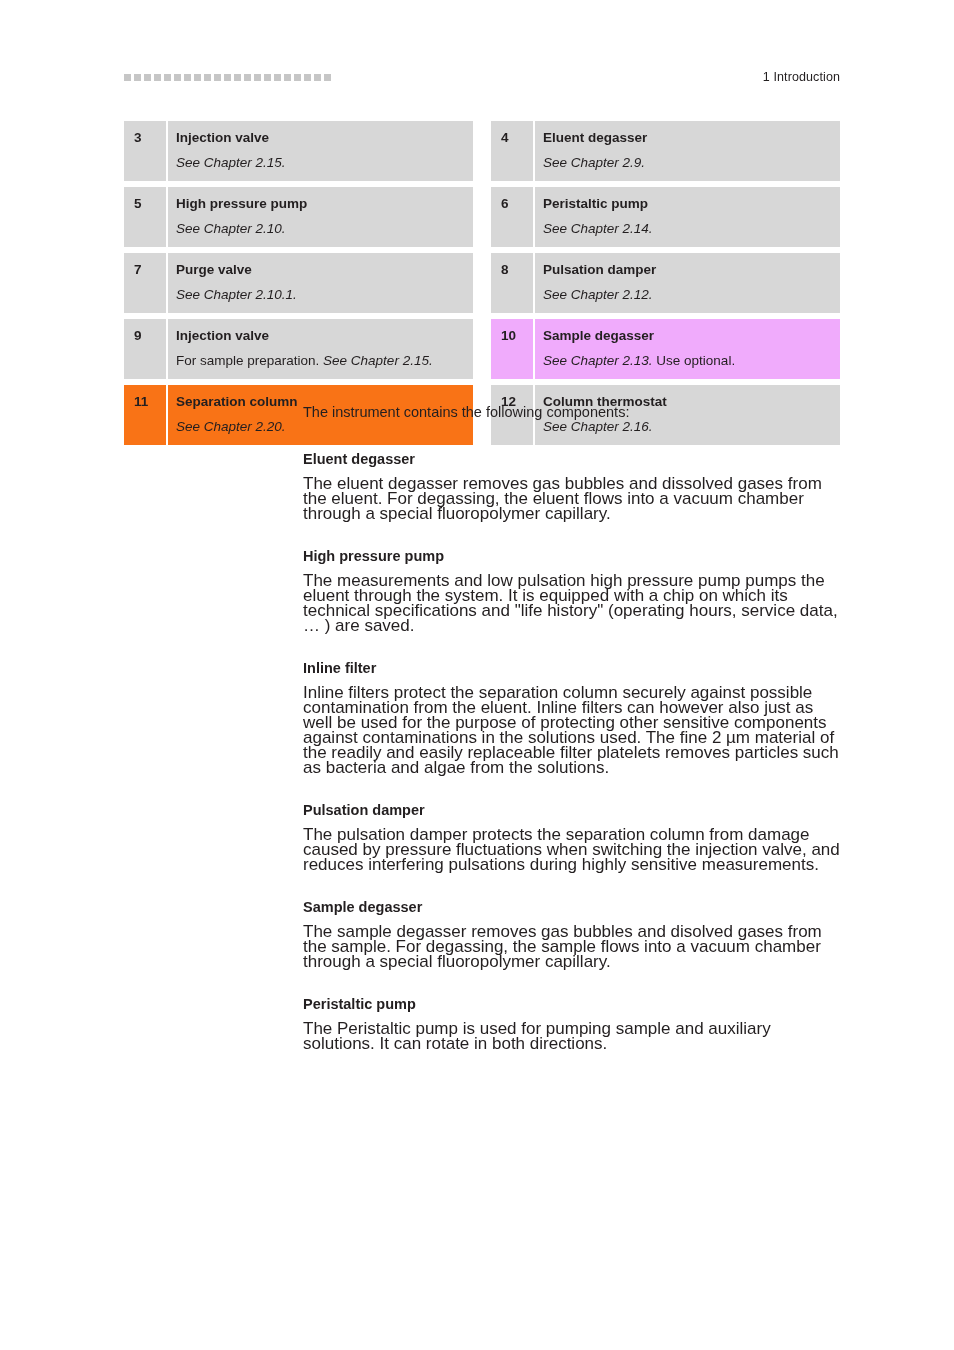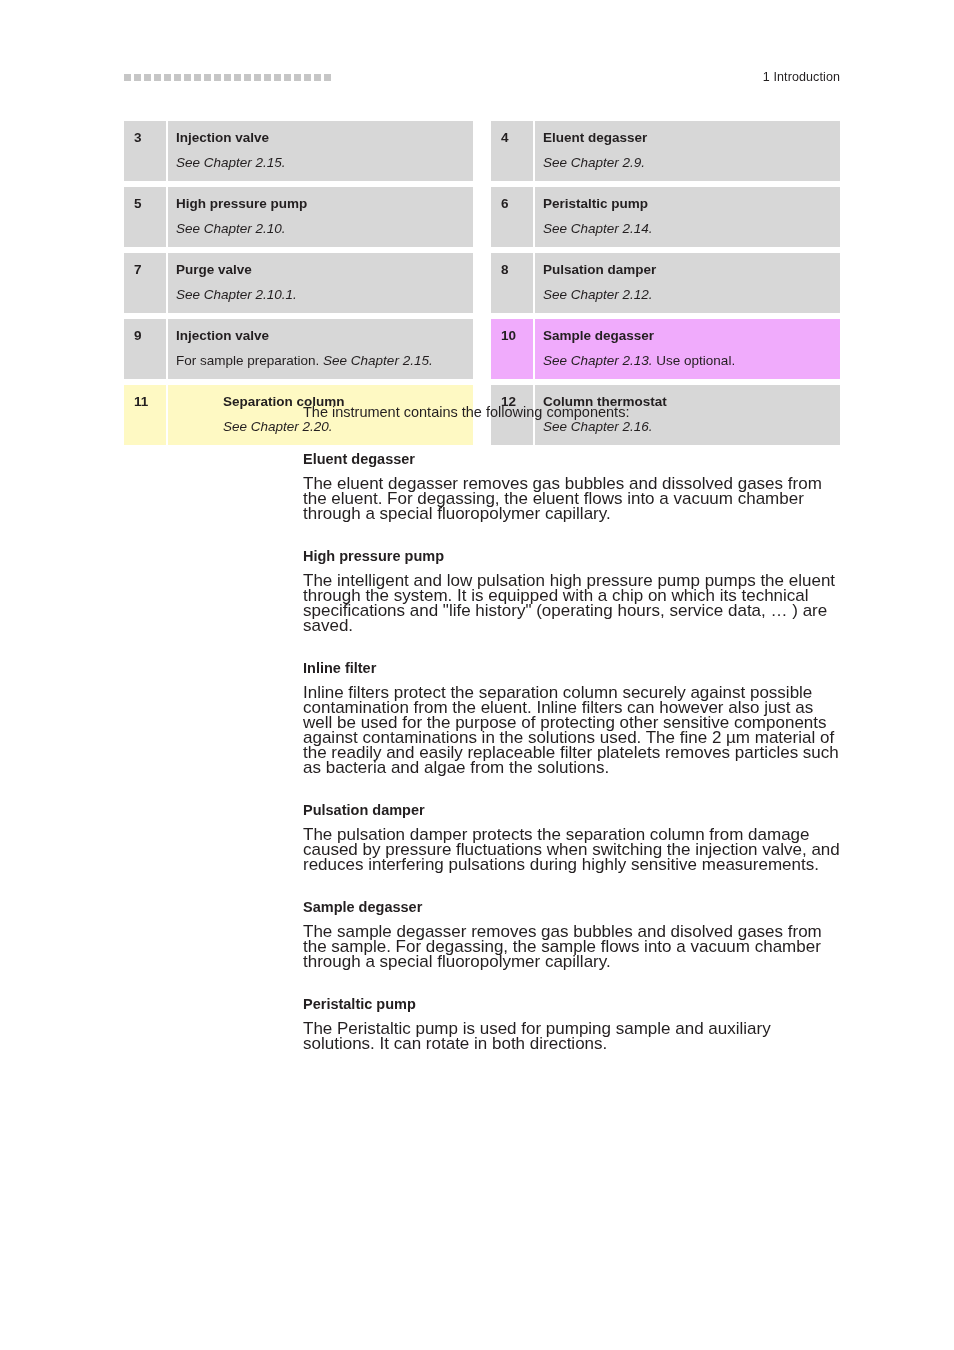--- a/index.html
+++ b/index.html
@@ -217,21 +217,21 @@
             <div class="legend-sub"><span class="rg"></span><span class="it">See Chapter 2.10.1.</span><span class="rg"></span></div>
           </div>
         </div>
         <div class="legend-row" style="background: rgb(215, 215, 215);">
           <div class="legend-num">9</div>
           <div class="legend-body">
             <div class="legend-title">Injection valve</div>
             <div class="legend-sub"><span class="rg">For sample preparation. </span><span class="it">See Chapter 2.15.</span><span class="rg"></span></div>
           </div>
         </div>
-        <div class="legend-row" style="background: #fef9c3; gap: 47px;">
+        <div class="legend-row" style="background: #f97316;">
           <div class="legend-num">11</div>
           <div class="legend-body">
             <div class="legend-title">Separation column</div>
             <div class="legend-sub"><span class="rg"></span><span class="it">See Chapter 2.20.</span><span class="rg"></span></div>
           </div>
         </div>
       </div>
     <div class="legend-col right">
         <div class="legend-row" style="background: rgb(215, 215, 215);">
           <div class="legend-num">4</div>
@@ -273,21 +273,21 @@
 
   <div class="content">
     <p class="intro-line">The instrument contains the following components:</p>
     <div>
         <div class="sec">
           <h2 class="sec-heading">Eluent degasser</h2>
           <p class="sec-body">The eluent degasser removes gas bubbles and dissolved gases from the eluent. For degassing, the eluent flows into a vacuum chamber through a special fluoropolymer capillary.</p>
         </div>
         <div class="sec">
           <h2 class="sec-heading">High pressure pump</h2>
-          <p class="sec-body">The intelligent and low pulsation high pressure pump pumps the eluent through the system. It is equipped with a chip on which its technical specifications and "life history" (operating hours, service data, … ) are saved.</p>
+          <p class="sec-body">The measurements and low pulsation high pressure pump pumps the eluent through the system. It is equipped with a chip on which its technical specifications and "life history" (operating hours, service data, … ) are saved.</p>
         </div>
         <div class="sec">
           <h2 class="sec-heading">Inline filter</h2>
           <p class="sec-body">Inline filters protect the separation column securely against possible contamination from the eluent. Inline filters can however also just as well be used for the purpose of protecting other sensitive components against contaminations in the solutions used. The fine 2 µm material of the readily and easily replaceable filter platelets removes particles such as bacteria and algae from the solutions.</p>
         </div>
         <div class="sec">
           <h2 class="sec-heading">Pulsation damper</h2>
           <p class="sec-body">The pulsation damper protects the separation column from damage caused by pressure fluctuations when switching the injection valve, and reduces interfering pulsations during highly sensitive measurements.</p>
         </div>
         <div class="sec">

